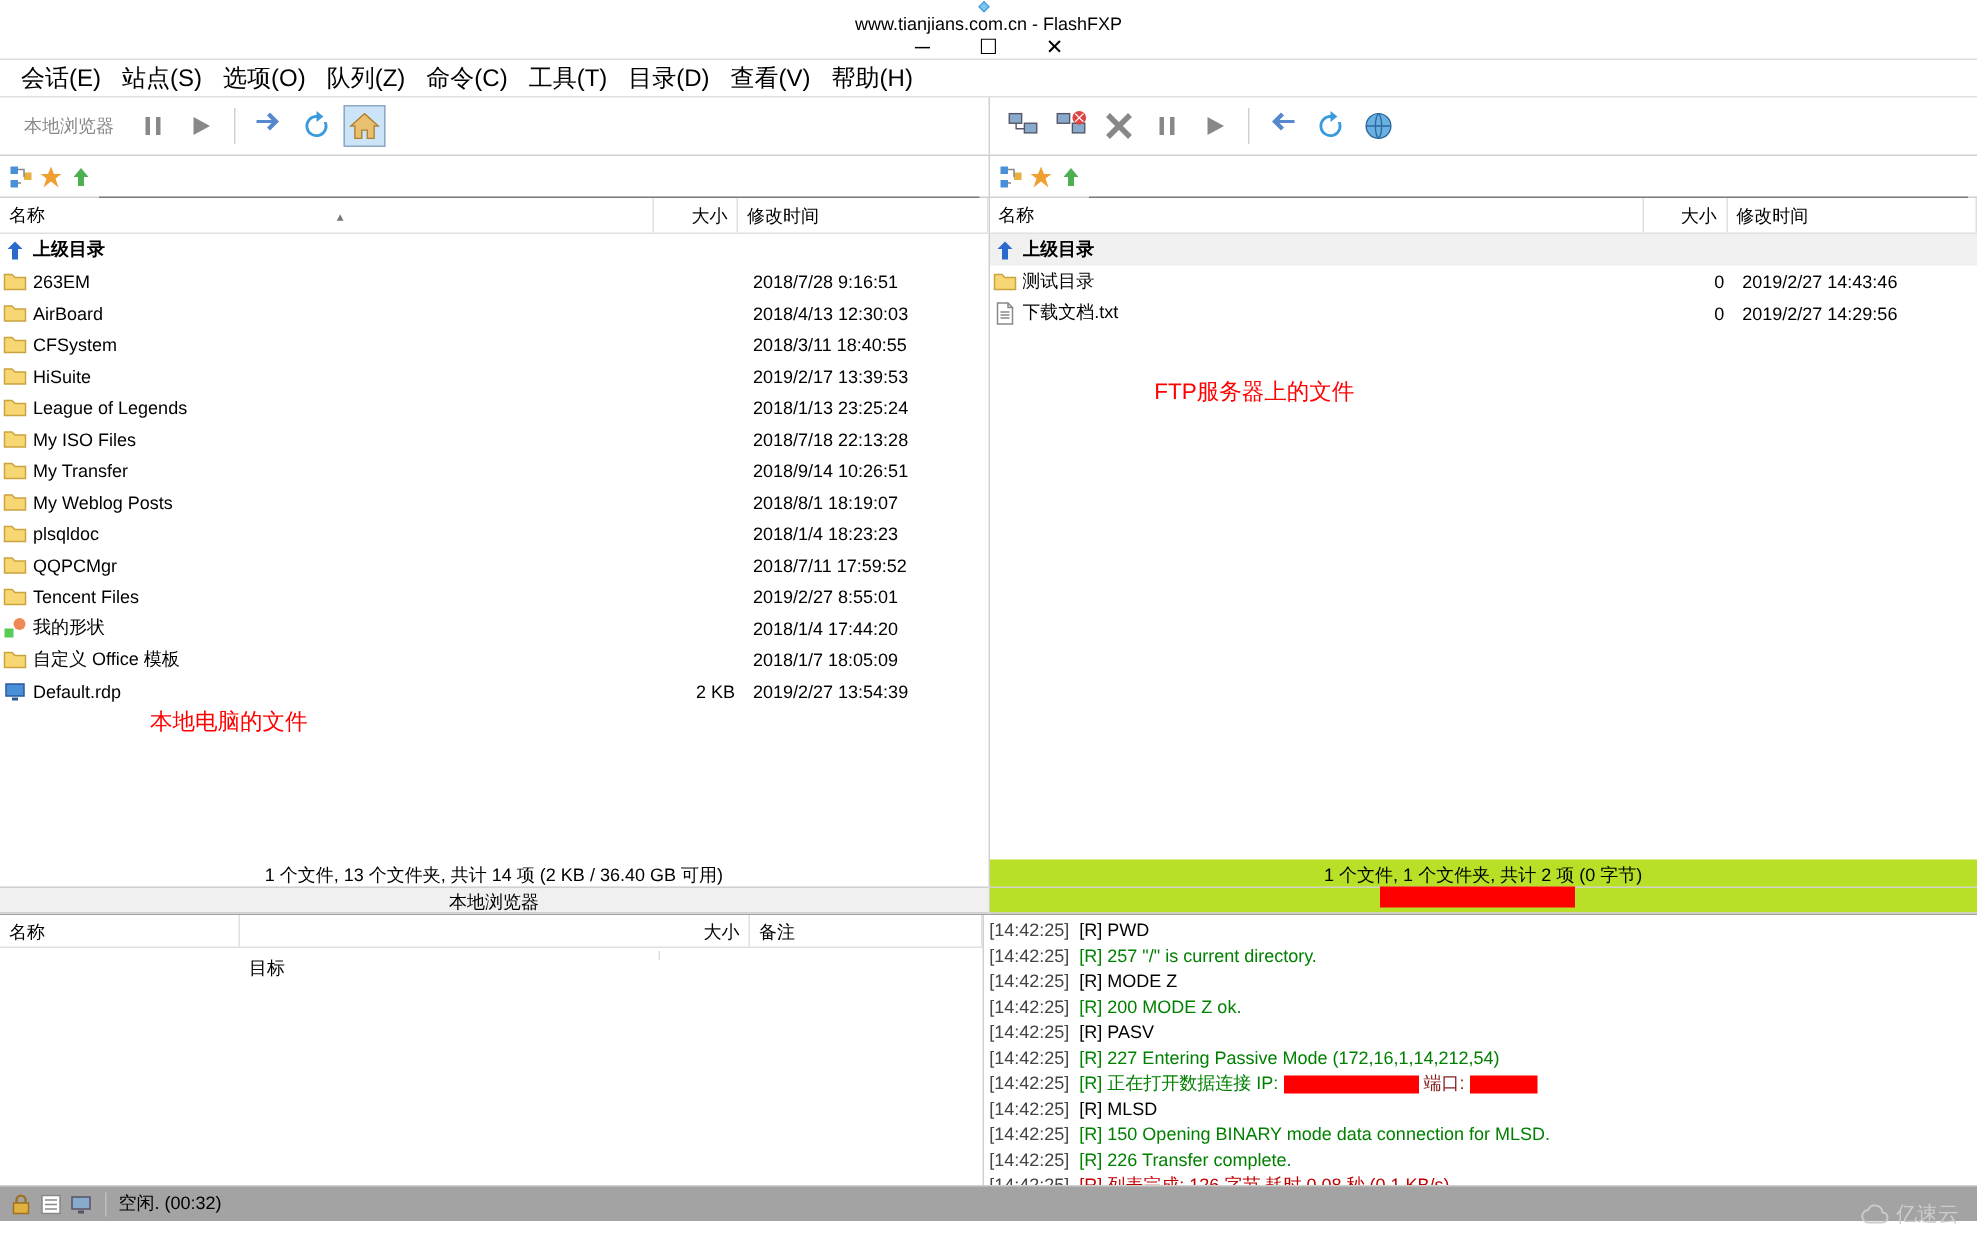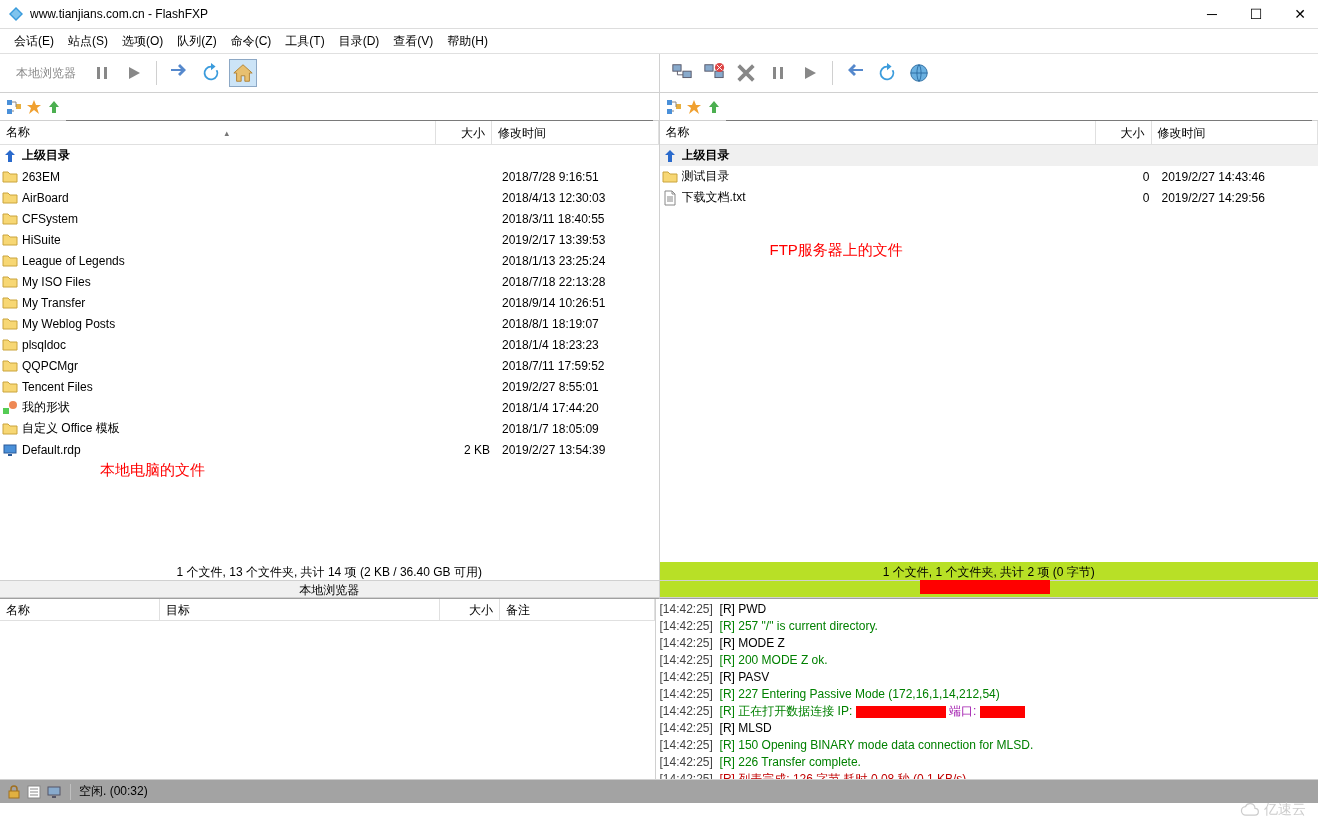--- a/index.html
+++ b/index.html
@@ -1,23 +1,23 @@
 <!DOCTYPE html>
 <html><head>
 <meta charset="utf-8">
 <style>
 * { box-sizing: border-box; margin: 0; padding: 0; }
 body { font-family: "Microsoft YaHei", Tahoma, Arial, sans-serif; font-size: 12px; color: #000; background: #fff; width: 1318px; height: 826px; overflow: hidden; position: relative; }
-.titlebar { height: 29px; display: flex; align-items: center; padding: 0 8px; border-bottom: 1px solid #ddd; background: #fff; }
+.titlebar { height: 40px; display: flex; align-items: center; padding: 0 8px; border-bottom: 1px solid #ddd; background: #fff; flex-direction: column; }
 .titlebar .app-icon { width: 16px; height: 16px; margin-right: 6px; }
 .titlebar .title { flex: 1; font-size: 12px; color: #000; }
 .titlebar .win-controls { display: flex; gap: 24px; }
 .titlebar .win-controls span { font-size: 14px; cursor: pointer; width:20px; text-align:center; }
 .menubar { height: 24px; display: flex; align-items: center; padding: 0 8px; gap: 2px; background: #fff; }
-.menubar .menu-item { padding: 2px 6px; font-size: 12px; cursor: pointer; }
+.menubar .menu-item { padding: 2px 6px; font-size: 16px; cursor: pointer; }
 .main-toolbars { height: 40px; display: flex; border-top: 1px solid #e0e0e0; border-bottom: 1px solid #d0d0d0; }
 .tb-half { flex: 1; display: flex; align-items: center; padding: 2px 8px; gap: 4px; }
 .tb-half.left { border-right: 1px solid #d0d0d0; }
 .tb-label { color: #888; padding: 0 8px; }
 .tb-btn { width: 28px; height: 28px; display: flex; align-items: center; justify-content: center; border: 1px solid transparent; cursor: pointer; }
 .tb-btn.active { border-color:#8da8c5; background:#cce4f7; }
 .icon-sep { width: 1px; height: 24px; background: #d0d0d0; margin: 0 4px; }
 .pathbar-row { height: 28px; display: flex; }
 .pb-half { flex: 1; display: flex; align-items: center; padding: 2px 6px; gap: 4px; border-bottom: 1px solid #d0d0d0; }
 .pb-half.left { border-right: 1px solid #d0d0d0; }
@@ -43,21 +43,21 @@
 .annotation { position: absolute; color: #ff0000; font-size: 15px; pointer-events: none; }
 .summary-bar { height: 18px; text-align: center; font-size: 12px; padding-top:2px; }
 .summary-bar.green { background: #b8e026; position:relative; }
 .redact { position:absolute; background:#ff0000; height:14px; }
 .browser-label-bar { height: 18px; text-align: center; background: #f0f0f0; border-top: 1px solid #d0d0d0; border-bottom:1px solid #d0d0d0; padding-top:1px;}
 .bottom-split { display: flex; height: 180px; }
 .queue-panel { flex: 1; border-right: 1px solid #d0d0d0; }
 .queue-header { display: flex; height: 22px; border-bottom: 1px solid #e0e0e0; }
 .queue-header .qcol { padding: 3px 6px; border-right: 1px solid #e0e0e0; font-size: 12px; }
 .qcol-name { flex: 0 0 160px; }
-.qcol-target { flex: 0 0 280px; }
+.qcol-target { flex: 0 0 280px; margin-top: 24px; }
 .qcol-size { flex: 0 0 60px; text-align: right; }
 .qcol-note { flex: 1; }
 .log-panel { flex: 1; overflow: hidden; padding: 2px 4px; font-family: Tahoma, Arial, sans-serif; font-size: 12px; line-height: 17px; position:relative; }
 .log-line { white-space: nowrap; }
 .log-line .ts { color: #444; }
 .log-line.black { color: #000; }
 .log-line.green { color: #008000; }
 .log-line.red { color: #c00000; }
 .log-redact { display:inline-block; background:#ff0000; height:12px; vertical-align:middle; }
 .statusbar { height: 24px; display: flex; align-items: center; padding: 0 6px; border-top: 1px solid #d0d0d0; background: #a3a3a3; gap: 4px; }
@@ -416,21 +416,21 @@
       <div class="qcol qcol-note">备注</div>
     </div>
   </div>
   <div class="log-panel" id="log-panel">
       <div class="log-line black"><span class="ts">[14:42:25]</span>&nbsp;&nbsp;[R] PWD</div>
       <div class="log-line green"><span class="ts">[14:42:25]</span>&nbsp;&nbsp;[R] 257 "/" is current directory.</div>
       <div class="log-line black"><span class="ts">[14:42:25]</span>&nbsp;&nbsp;[R] MODE Z</div>
       <div class="log-line green"><span class="ts">[14:42:25]</span>&nbsp;&nbsp;[R] 200 MODE Z ok.</div>
       <div class="log-line black"><span class="ts">[14:42:25]</span>&nbsp;&nbsp;[R] PASV</div>
       <div class="log-line green"><span class="ts">[14:42:25]</span>&nbsp;&nbsp;[R] 227 Entering Passive Mode (172,16,1,14,212,54)</div>
-      <div class="log-line green"><span class="ts">[14:42:25]</span>&nbsp;&nbsp;[R] 正在打开数据连接 IP: <span class="log-redact" style="width:90px;"></span> <span style="color:#a21caf">端口:</span> <span class="log-redact" style="width:45px;"></span></div>
+      <div class="log-line green"><span class="ts">[14:42:25]</span>&nbsp;&nbsp;[R] 正在打开数据连接 IP: <span class="log-redact" style="width:90px;"></span> <span style="color:#7f1d1d">端口:</span> <span class="log-redact" style="width:45px;"></span></div>
       <div class="log-line black"><span class="ts">[14:42:25]</span>&nbsp;&nbsp;[R] MLSD</div>
       <div class="log-line green"><span class="ts">[14:42:25]</span>&nbsp;&nbsp;[R] 150 Opening BINARY mode data connection for MLSD.</div>
       <div class="log-line green"><span class="ts">[14:42:25]</span>&nbsp;&nbsp;[R] 226 Transfer complete.</div>
       <div class="log-line red"><span class="ts">[14:42:25]</span>&nbsp;&nbsp;[R] 列表完成: 126 字节 耗时 0.08 秒 (0.1 KB/s)</div>
     </div>
 </div>
 
 <div class="statusbar">
   <svg class="small-icon" viewBox="0 0 16 16">
       <rect x="3" y="7" width="10" height="7" fill="#e0b040" stroke="#a07020"></rect>

